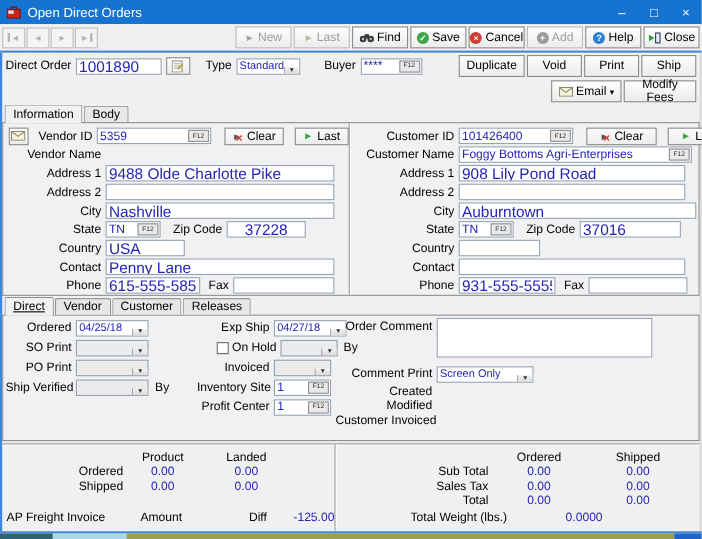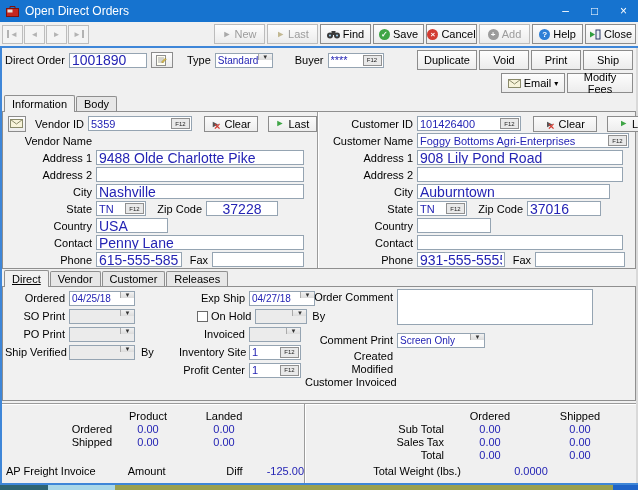--- a/index.html
+++ b/index.html
@@ -30,21 +30,21 @@
   .client{flex:1;border-left:2px solid var(--accent);border-right:2px solid #d9d9d9;background:#f0f0f0;display:flex;flex-direction:column;min-height:0}
 
   .hrow1{height:24px;display:flex;align-items:center;padding:0 3px}
   .hrow2{height:22px;display:flex;align-items:center;justify-content:flex-end;padding:0 3px;gap:2px}
   .lbl{white-space:nowrap}
   .fld{border:1px solid #95a4b2;background:#fff;height:15px;font-size:14px;color:var(--value-text);padding:0 2px;outline:none;min-width:0}
   .fldwrap{display:inline-flex;align-items:center;border:1px solid #95a4b2;background:#fff;height:15px}
   .fldwrap input{border:none;flex:1;min-width:0;height:13px;font-size:11px;color:var(--value-text);padding:0 2px;outline:none;background:transparent}
   .f12{flex:0 0 19px;width:19px;height:11px;font-size:6px;line-height:8px;background:#e9e9e9;border:1px solid #909090;color:#222;padding:0;margin-right:1px;letter-spacing:0}
   .abtn{height:20px;background:linear-gradient(#fdfdfd,#ececec);border:1px solid #8c8c8c;font-size:11px;display:inline-flex;align-items:center;justify-content:center;gap:3px;padding:0 4px}
-  .combo{display:inline-flex;align-items:flex-start;border:1px solid #95a4b2;background:#fff;height:15px}
+  .combo{display:inline-flex;align-items:flex-end;border:1px solid #95a4b2;background:#fff;height:15px}
   .combo .cval{flex:1;font-size:10px;color:var(--value-text);padding:1px 2px;white-space:nowrap;overflow:hidden}
   .combo .cdd{width:14px;background:linear-gradient(#f2f2f2,#dcdcdc);border-left:1px solid #aaa;display:flex;align-items:center;justify-content:center;font-size:6px;color:#333}
   .combo.gray{background:#ebebeb}
   .dart{font-size:9px;line-height:1}
   .cico{width:11px;height:11px;border-radius:50%;color:#fff;font-size:8px;line-height:11px;text-align:center;font-weight:bold;flex:0 0 auto}
 
   
   .tabs{display:flex;align-items:flex-end;padding-left:2px;height:17px;position:relative;z-index:2}
   .tab{height:15px;padding:0 7px;font-size:11px;background:#e7e7e7;border:1px solid #8f8f8f;border-bottom:none;border-radius:2px 2px 0 0;margin-right:1px;display:flex;align-items:center;white-space:nowrap}
   .tab.active{height:17px;background:#f1f1f1;margin-bottom:-1px;position:relative;z-index:3}
@@ -321,30 +321,30 @@
         <div class="frow">
             <span class="rl" style="width:92px">Address 1</span>
             <input class="fld" style="width: 206px;" value="908 Lily Pond Road">
           </div>
         <div class="frow">
             <span class="rl" style="width:92px">Address 2</span>
             <input class="fld" style="width: 206px;" value="">
           </div>
         <div class="frow">
             <span class="rl" style="width:92px">City</span>
-            <input class="fld" style="width: 193px;" value="Auburntown">
+            <input class="fld" style="width: 216px;" value="Auburntown">
           </div>
         <div class="frow">
           <span class="rl" style="width:92px">State</span>
           <span class="fldwrap" style="width:50px">
               <input value="TN" style="">
               <button class="f12">F12</button>
             </span>
           <span class="rl" style="width:56px;margin-left:4px">Zip Code</span>
-          <input class="fld" style="width: 74px;" value="37016">
+          <input class="fld" style="width: 92px;" value="37016">
         </div>
         <div class="frow">
             <span class="rl" style="width:92px">Country</span>
             <input class="fld" style="width: 74px;" value="">
           </div>
         <div class="frow">
             <span class="rl" style="width:92px">Contact</span>
             <input class="fld" style="width: 206px;" value="">
           </div>
         <div class="frow">

